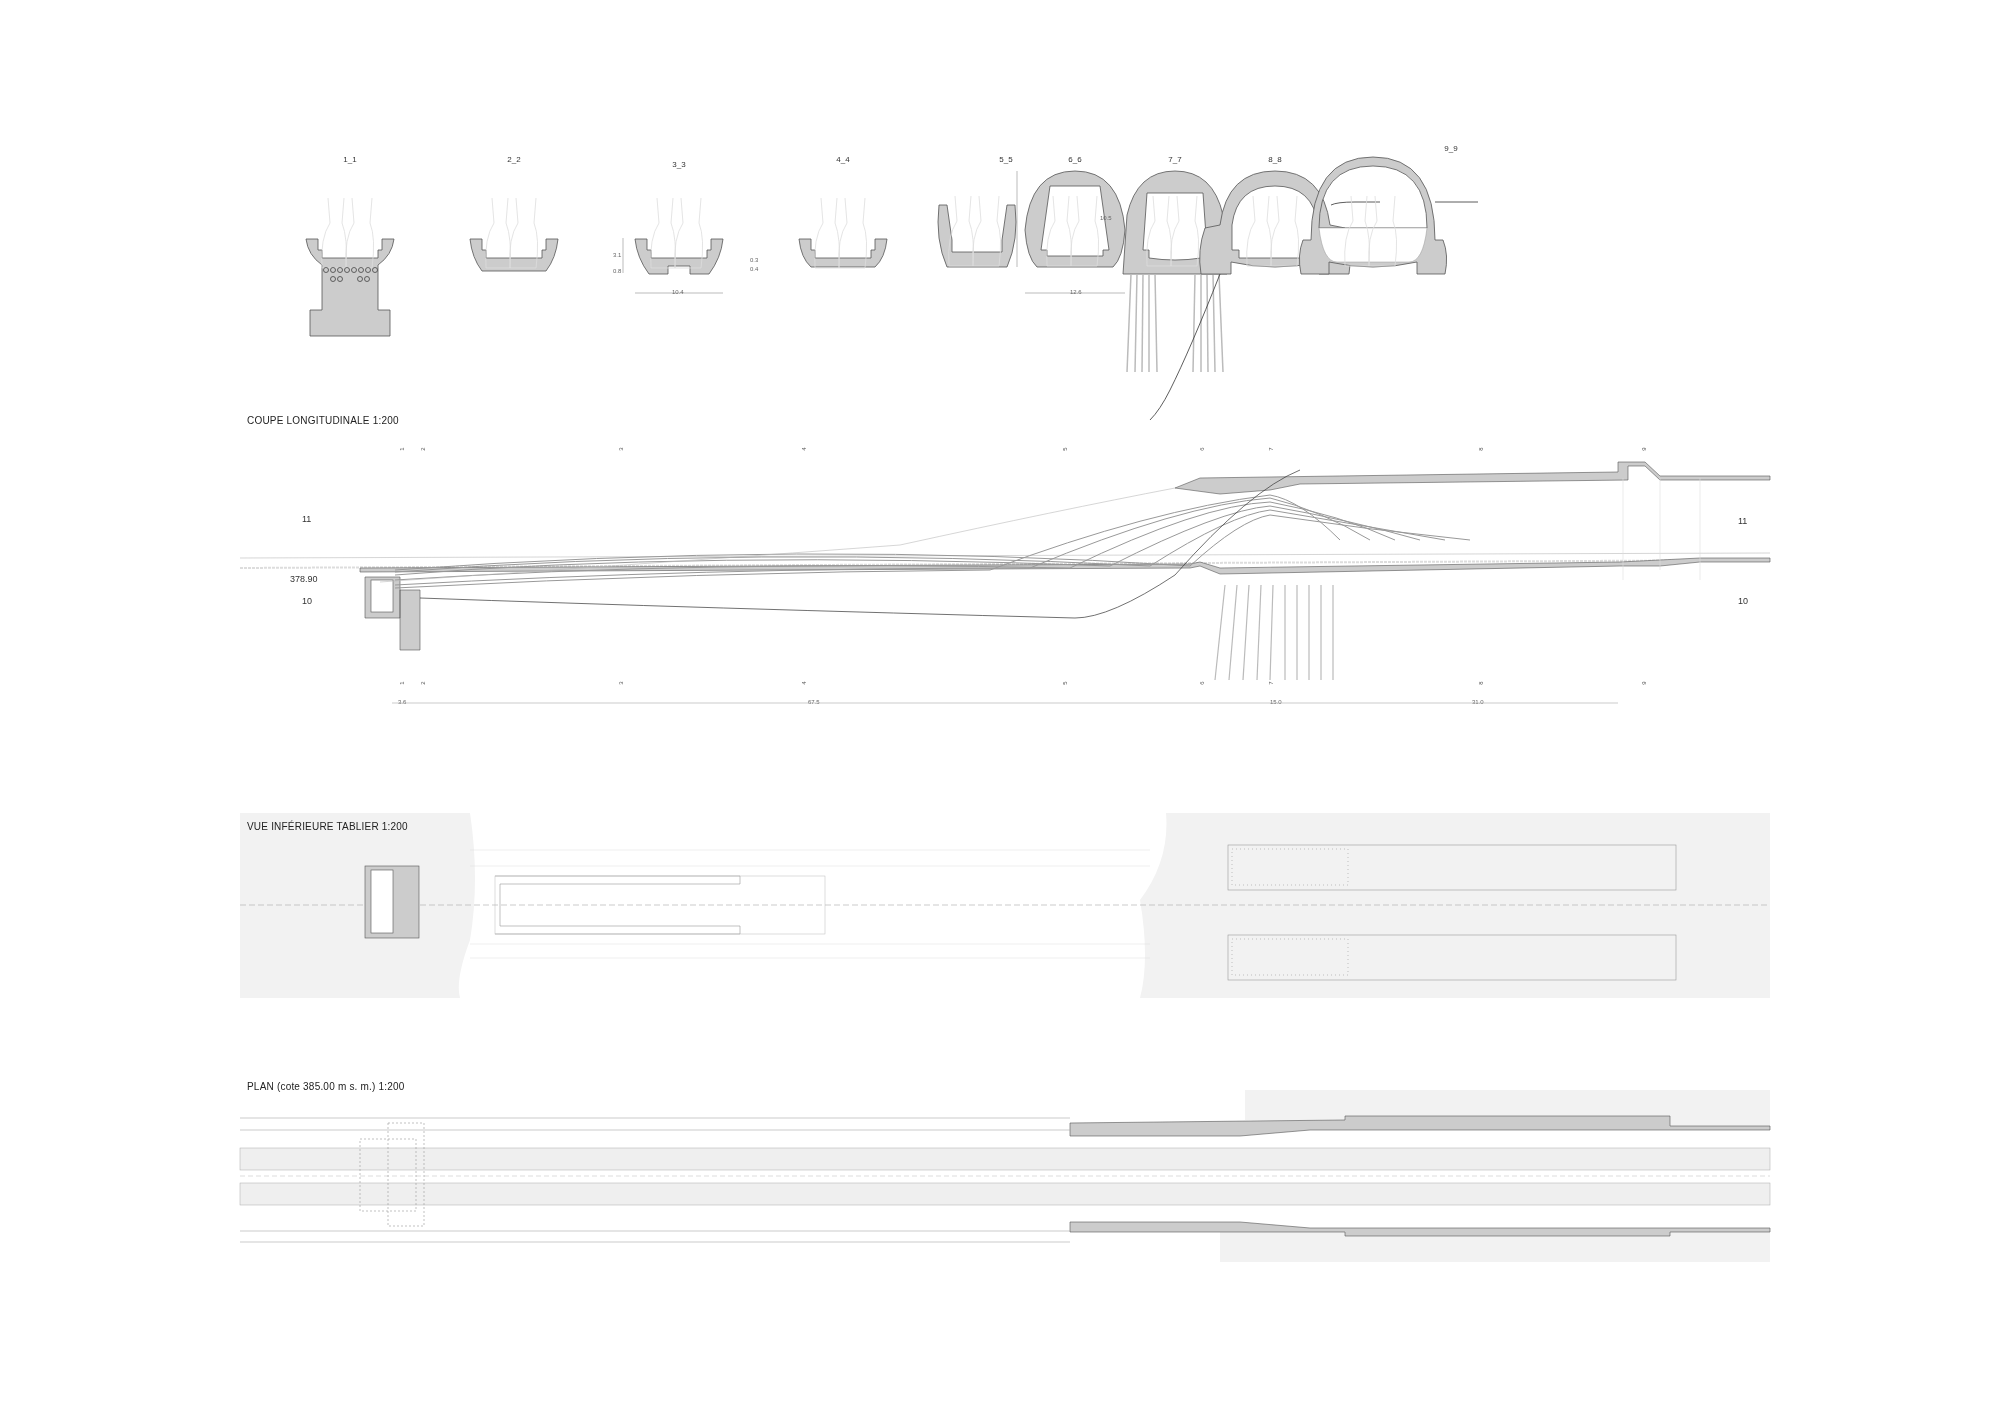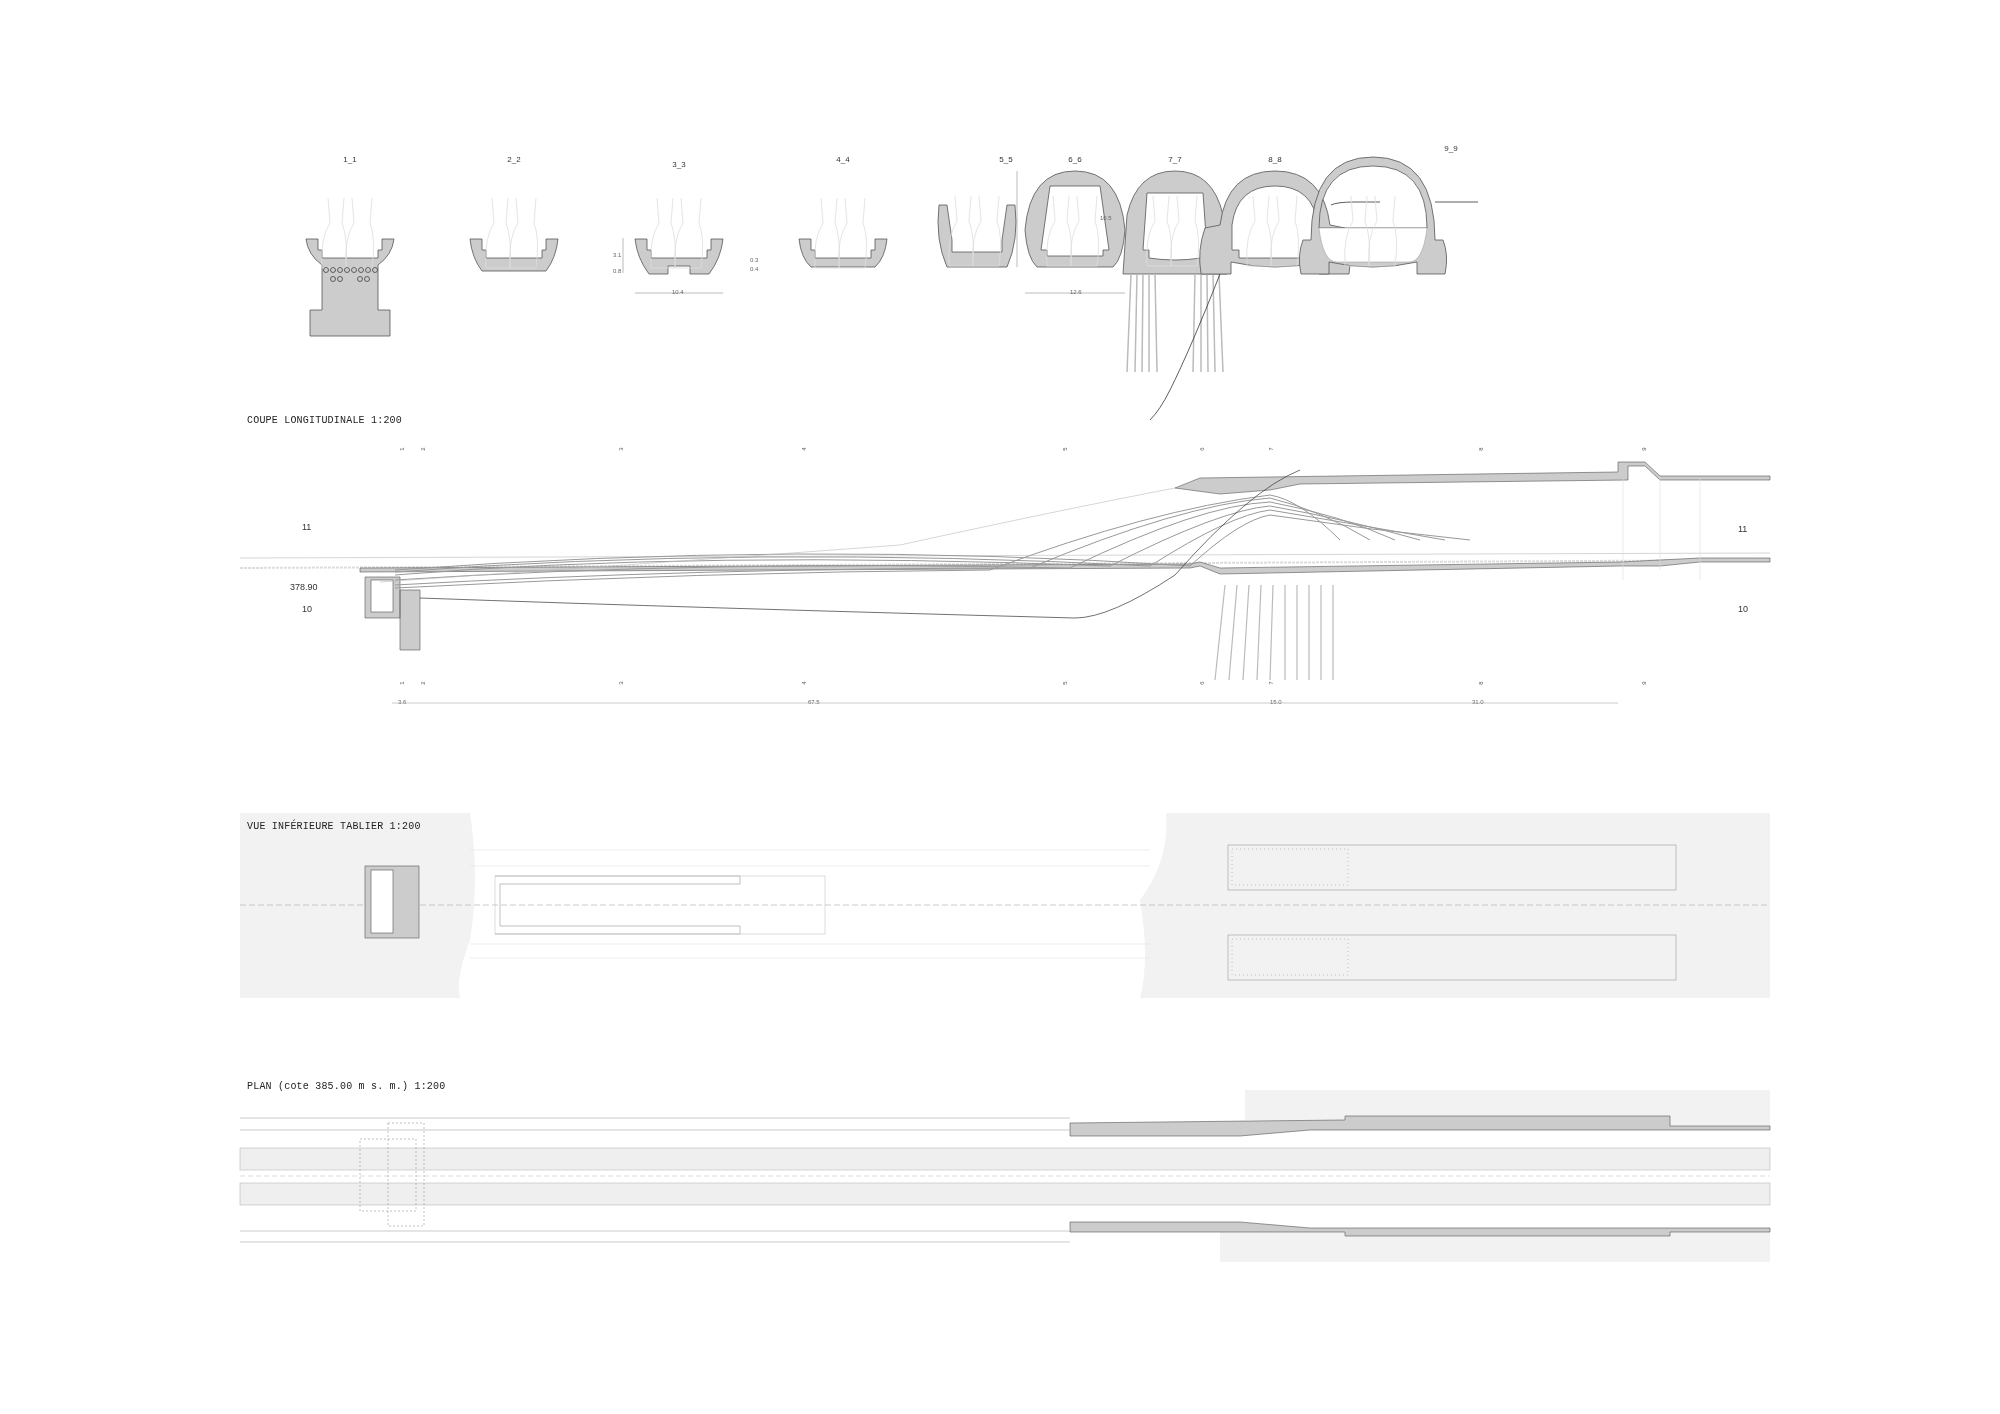--- a/index.html
+++ b/index.html
@@ -1,19 +1,19 @@
 <!DOCTYPE html>
 <html><head>
 <meta charset="utf-8">
 <style>
   html, body { margin: 0; padding: 0; background: #ffffff; }
   body { width: 2000px; height: 1414px; position: relative; overflow: hidden;
          font-family: "Liberation Sans", sans-serif; color: #333; }
-  .label { position: absolute; font-size: 9px; color: #333; font-family: "Liberation Sans", sans-serif; margin-top: 8px; }
-  .title { position: absolute; font-size: 10px; color: #222; letter-spacing: 0.2px; font-family: Liberation Mono, monospace; }
+  .label { position: absolute; font-size: 9px; color: #333; font-family: "Liberation Sans", sans-serif; }
+  .title { position: absolute; font-size: 10px; color: #222; letter-spacing: 0.2px; font-family: Liberation Sans, sans-serif; }
   .small { position: absolute; font-size: 6px; color: #666; font-family: "Liberation Sans", sans-serif; }
   svg { position: absolute; left: 0; top: 0; }
   .sec-title { position: absolute; font-size: 8px; color: #333; transform: translateX(-50%); }
   .marker { position: absolute; font-size: 6px; color: #555; transform: rotate(-90deg); }
 </style>
 </head>
 <body>
 
 <div>
   <div class="sec-title" style="left:350px;top:155px">1_1</div>

